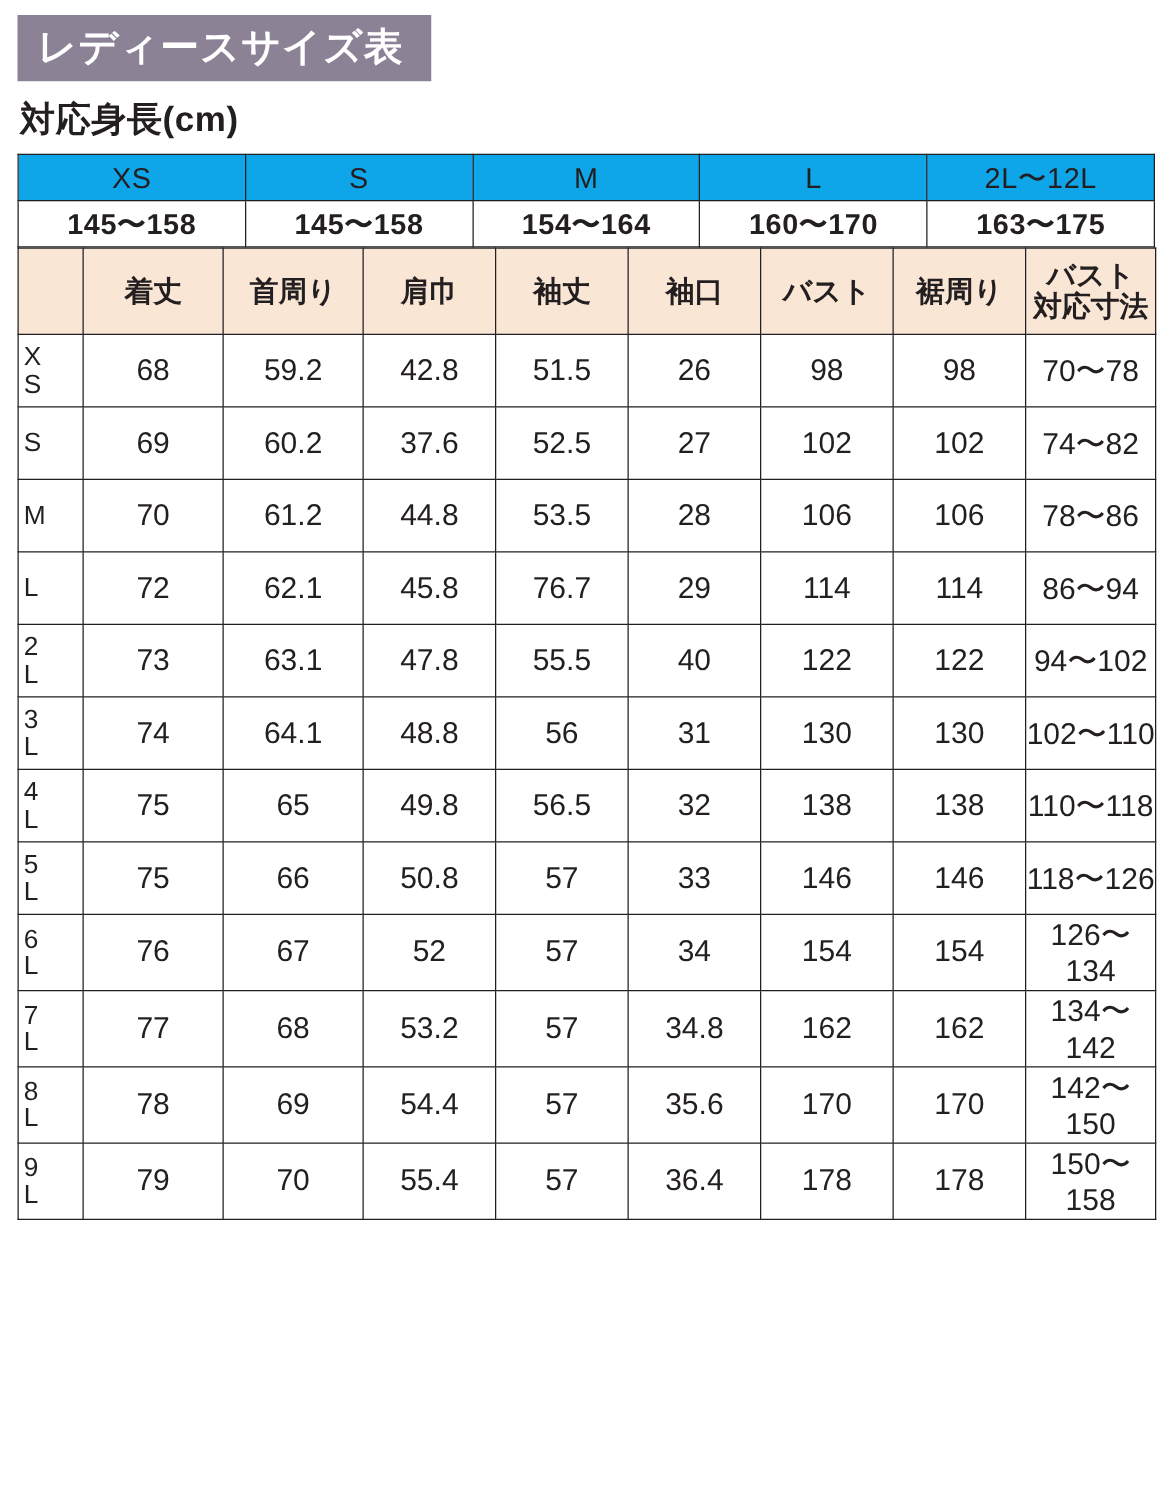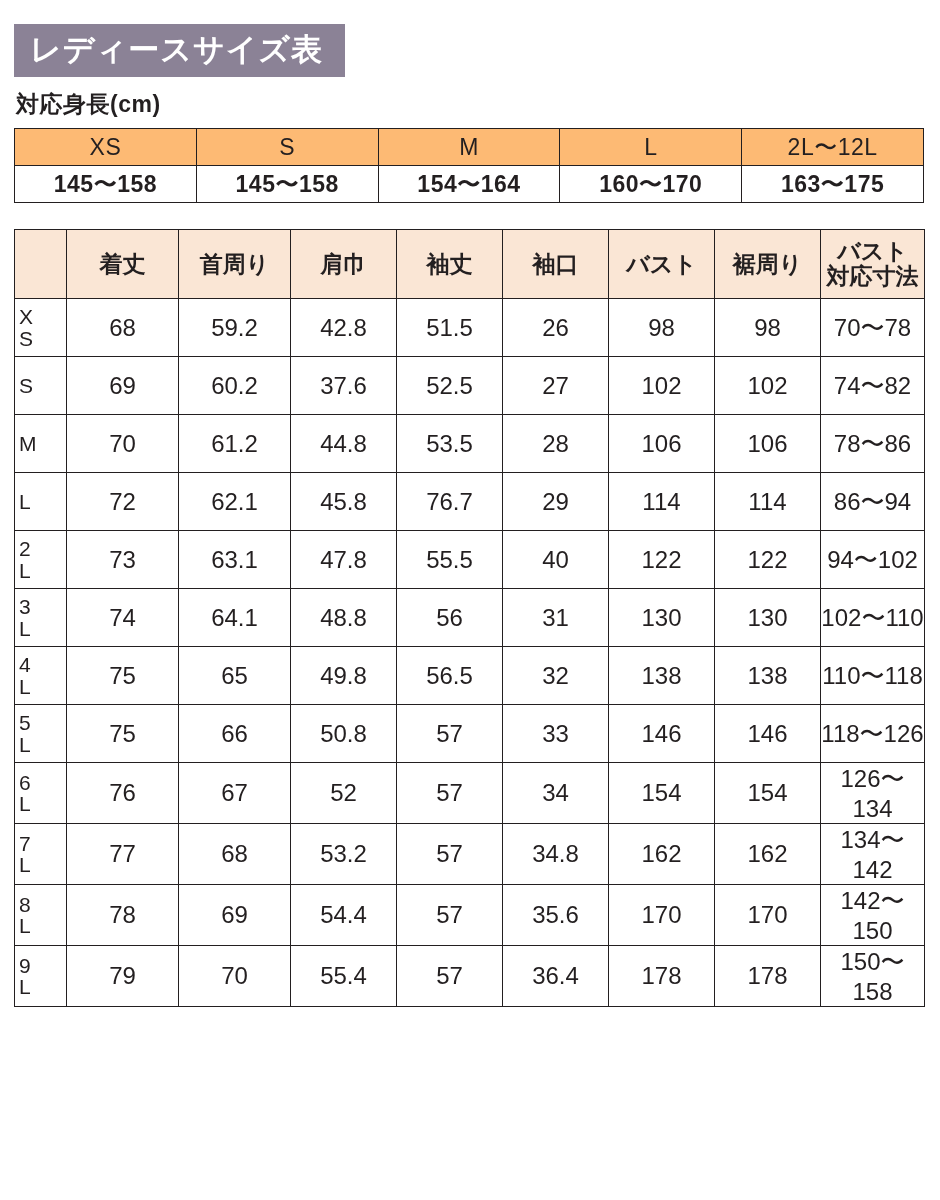--- a/index.html
+++ b/index.html
@@ -12,38 +12,38 @@
     height: 1200px;
     font-family: "Liberation Sans", sans-serif;
     color: #231f20;
     -webkit-font-smoothing: antialiased;
   }
   .page {
     width: 940px;
     height: 1200px;
     position: relative;
     box-sizing: border-box;
-    padding: 12px 14px;
+    padding: 0 14px;
   }
 
   
   .title-banner {
     display: inline-block;
     background: #8b8296;
     color: #ffffff;
     font-size: 31px;
     font-weight: bold;
     letter-spacing: 1px;
     padding: 10px 22px 12px 16px;
     margin-top: 12px;
     line-height: 1;
   }
 
   .subtitle {
-    font-size: 23px;
+    font-size: 28px;
     font-weight: bold;
     margin: 12px 0 8px 2px;
     letter-spacing: 0.5px;
   }
 
   
   table {
     border-collapse: collapse;
     table-layout: fixed;
   }
@@ -55,32 +55,31 @@
   .height-table td {
     border: 1.5px solid #231f20;
     text-align: center;
     font-size: 23px;
     font-weight: bold;
     height: 36px;
     padding: 0;
     letter-spacing: 0.5px;
   }
   .height-table th {
-    background: #fdba74;
+    background: #0ea5e9;
     font-weight: normal;
   }
   .height-table td {
     background: #ffffff;
   }
 
   
   .size-table {
     width: 910px;
     border: 1.5px solid #231f20;
-    margin-top: 26px;
   }
   .size-table th,
   .size-table td {
     border: 1.5px solid #231f20;
     text-align: center;
     padding: 0;
     font-size: 23px;
     font-weight: normal;
   }
   .size-table thead th {

